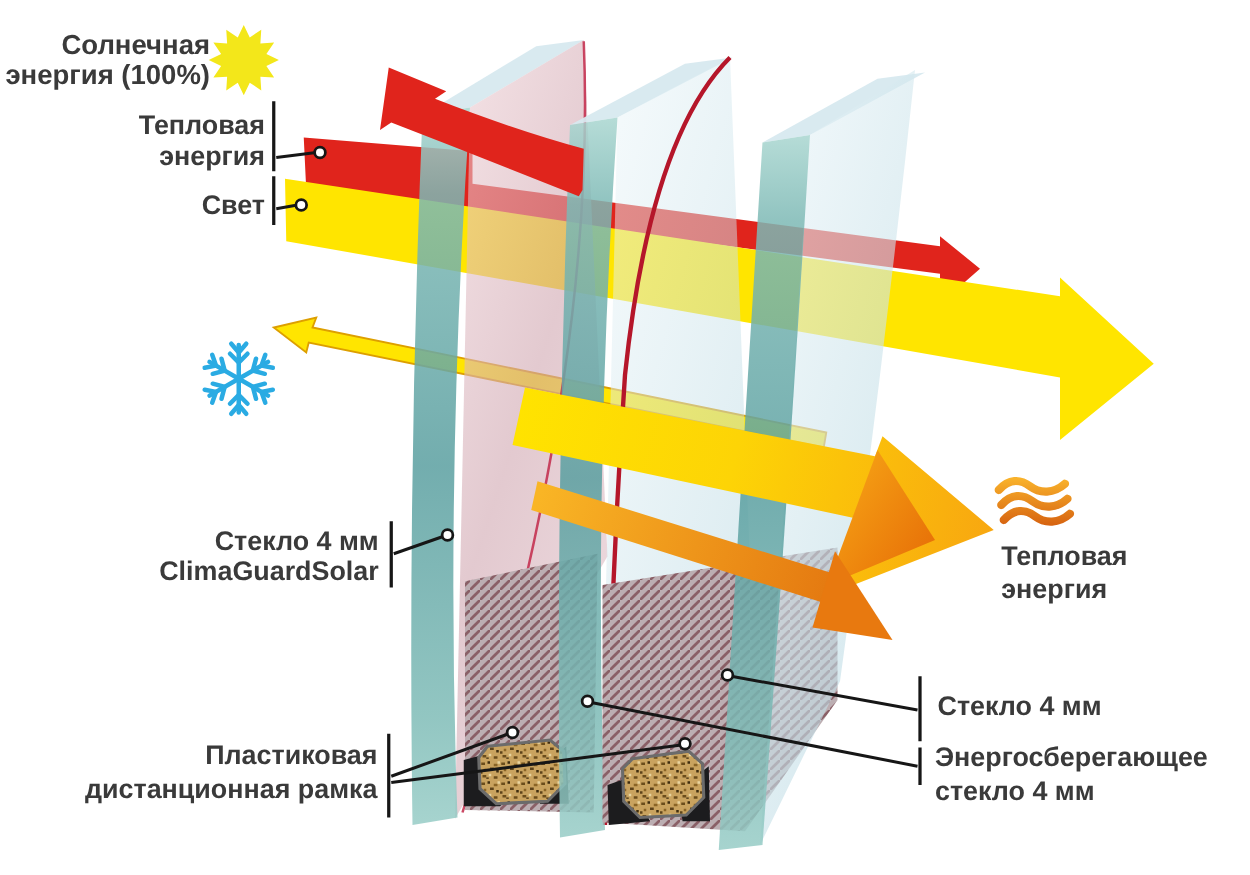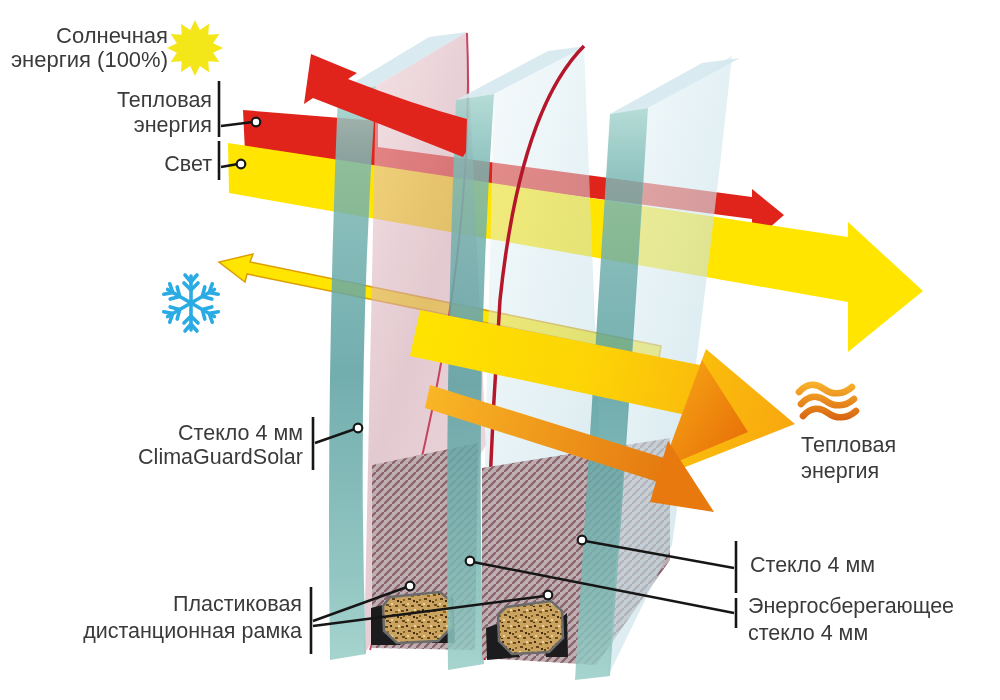--- a/index.html
+++ b/index.html
@@ -1,17 +1,17 @@
 <!DOCTYPE html>
 <html><head>
 <meta charset="utf-8">
 <style>
   html,body{margin:0;padding:0;background:#ffffff;}
   .stage{position:relative;width:1000px;height:700px;background:#ffffff;overflow:hidden;
-         font-family:"Liberation Sans", sans-serif;}
+         font-family:"Liberation Sans", sans-serif;font-weight:bold;}
   svg{display:block;}
   text{font-family:"Liberation Sans", sans-serif;fill:#3a3a3a;}
   .lbl{font-size:21.5px;}
   .lbl-big{font-size:22px;}
   .callout{stroke:#161616;stroke-width:2.4;fill:none;}
   .bar{stroke:#161616;stroke-width:2.6;}
   .dotc{fill:#ffffff;stroke:#161616;stroke-width:2.2;}
 </style>
 </head>
 <body>

